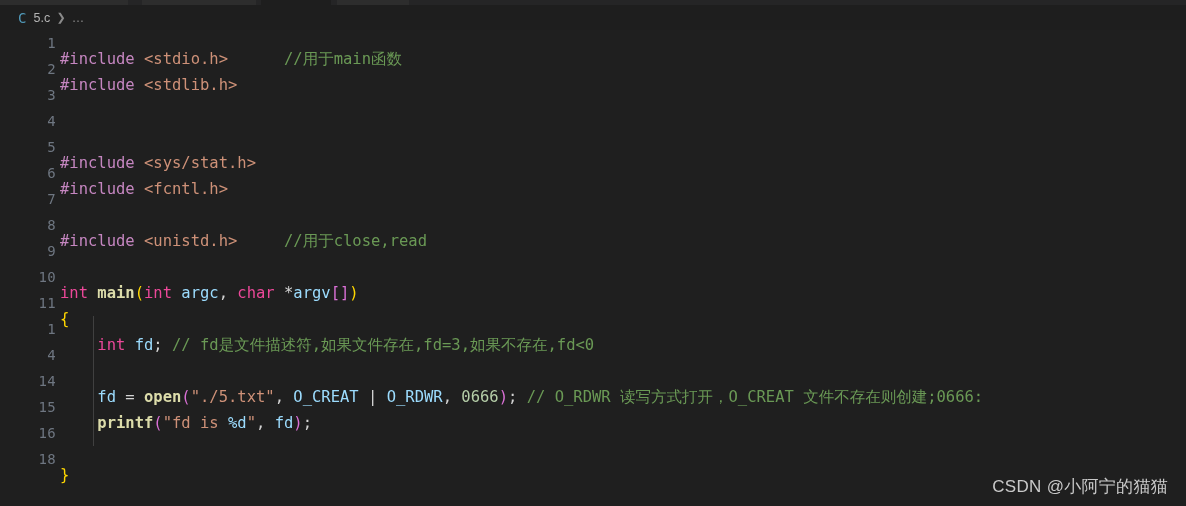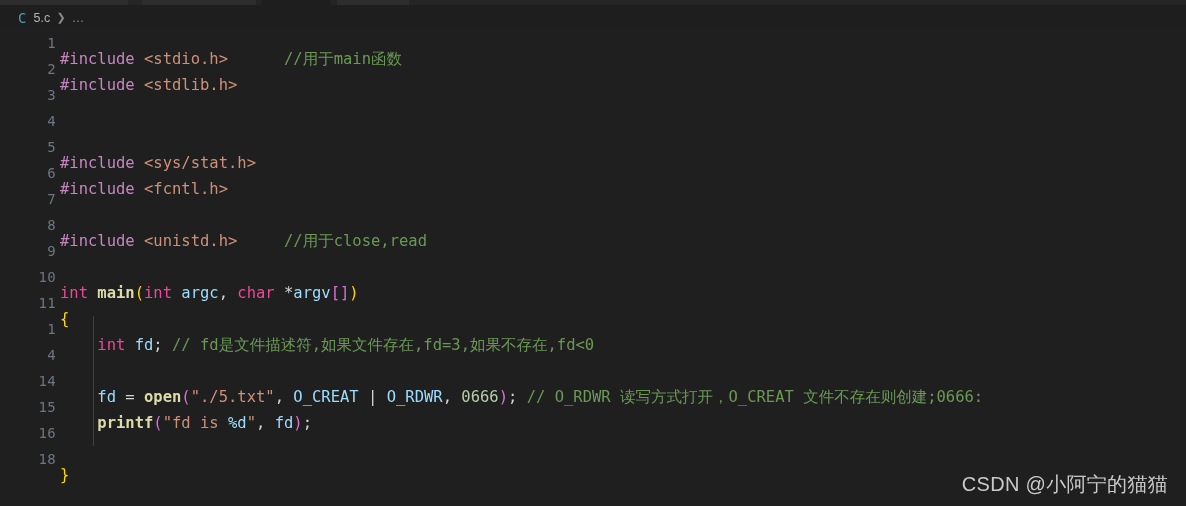--- a/index.html
+++ b/index.html
@@ -103,21 +103,21 @@
   .t-y     { color: #ffd700; }  
   .t-m     { color: #da70d6; }  
   .t-fmt   { color: #9cdcfe; }
 
   
   #watermark {
     position: absolute;
     right: 18px; bottom: 8px;
     color: #d8d8d8;
     font-family: "Liberation Sans", sans-serif;
-    font-size: 20px;
+    font-size: 17px;
     letter-spacing: .3px;
     opacity: .92;
     white-space: nowrap;
   }
 </style>
 </head>
 <body>
 
 <div id="tabstrip">
     <div class="tab-sliver" style="width: 128px;"></div>

